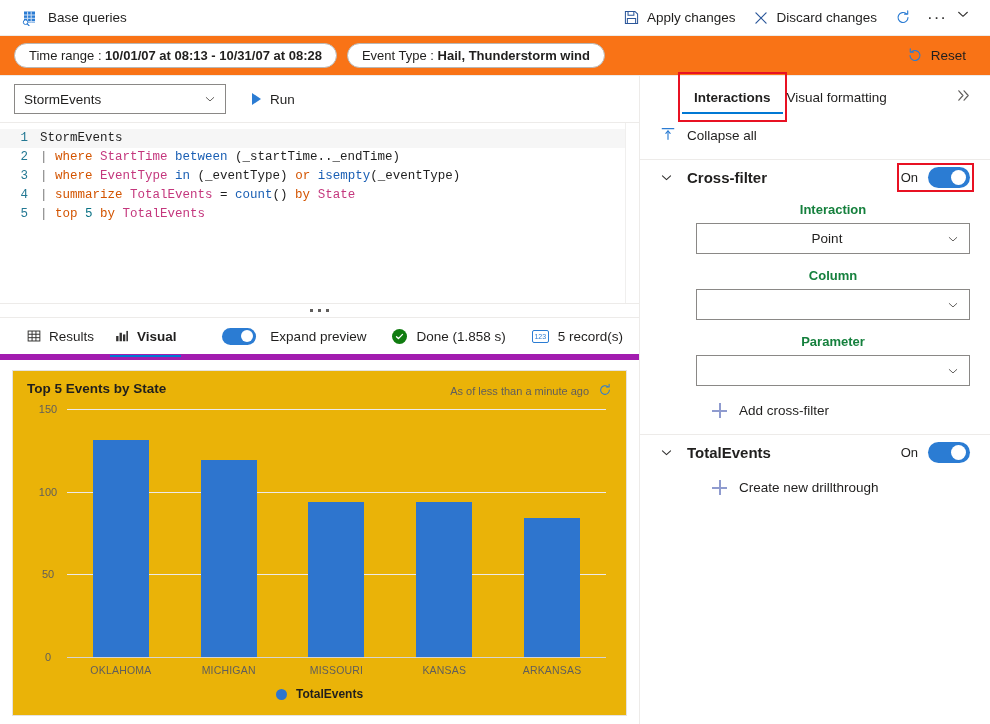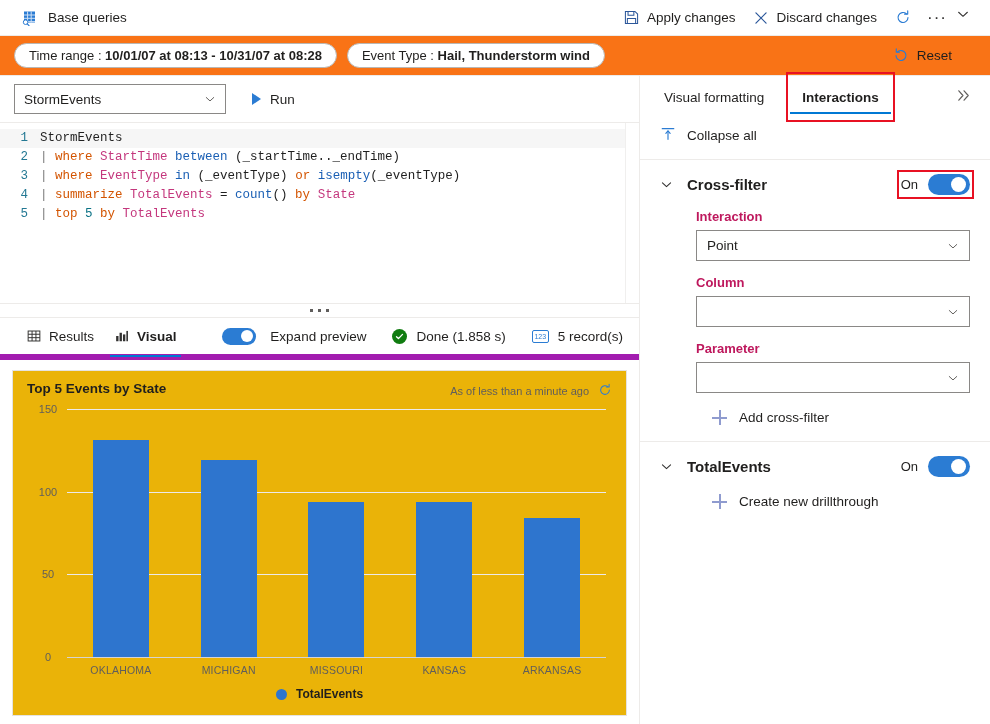--- a/index.html
+++ b/index.html
@@ -34,21 +34,21 @@
     height:40px; min-height:40px; display:flex; align-items:center;
     gap:10px; padding:0 14px 0 14px; border-bottom:1px solid #edebe9; background:#f97316;
   }
   .pill {
     border:1px solid #b9b7b4; border-radius:16px; padding:4px 14px;
     font-size:13px; color:#201f1e; background:#fff; cursor:pointer; white-space:nowrap;
   }
   .pill b { font-weight:700; }
   .reset-btn {
     display:flex; align-items:center; gap:8px; font-size:13.5px;
-    color:#201f1e; cursor:pointer; padding:4px 8px; margin-right:16px;
+    color:#201f1e; cursor:pointer; padding:4px 8px; margin-right:2px;
   }
 
   
   .body { flex:1 1 auto; display:flex; min-height:0; }
   .left { width:640px; min-width:640px; display:flex; flex-direction:column;
           border-right:1px solid #edebe9; min-height:0; }
   .right { flex:1 1 auto; display:flex; flex-direction:column; min-height:0; background:#fff; }
 
   
   .qtoolbar { height:46px; min-height:46px; display:flex; align-items:center; gap:18px; padding:0 14px; }
@@ -130,31 +130,31 @@
   .ptab { font-size:13.5px; padding:0 4px; height:42px; display:flex; align-items:center;
           cursor:pointer; position:relative; }
   .ptab.active { font-weight:700; }
   .ptab.active::after { content:""; position:absolute; left:0; right:0; bottom:4px; height:2.5px; background:#0078d4; }
   .ptab.boxed { margin-left:22px; padding:0 12px; }
   .redbox { outline:2.5px solid #e81123; outline-offset:2px; }
   .expand-ic { margin-left:auto; color:#605e5c; cursor:pointer; font-size:15px; }
   .collapse-row { display:flex; align-items:center; gap:11px; padding:8px 20px 14px 20px;
                   font-size:13.5px; cursor:pointer; }
   .panel-body { flex:1 1 auto; overflow:hidden; }
-  .sect { border-top:1px solid #edebe9; padding:14px 20px 16px 20px; }
+  .sect { border-top:1px solid #edebe9; padding:7px 20px 16px 20px;text-align:center; }
   .sect.first { border-top:1px solid #edebe9; }
   .sect-head { display:flex; align-items:center; gap:14px; }
   .sect-chev { width:13px; height:13px; color:#323130; flex:none; }
   .sect-title { font-size:15px; font-weight:700; color:#201f1e; }
   .sect-toggle { margin-left:auto; display:flex; align-items:center; gap:10px; }
   .on-lbl { font-size:13px; color:#201f1e; }
   .toggle { width:42px; height:21px; border-radius:11px; background:#2b7cd3; position:relative; cursor:pointer; }
   .toggle .knob { position:absolute; top:3px; right:4px; width:15px; height:15px; border-radius:50%; background:#fff; }
   .field { margin-top:14px; padding-left:36px; }
-  .field-lbl { font-size:13px; font-weight:700; color:#be185d; margin-bottom:6px; }
+  .field-lbl { font-size:13px; font-weight:700; color:#15803d; margin-bottom:6px; }
   .field-input { height:31px; border:1px solid #8a8886; background:#fff; display:flex;
                  align-items:center; padding:0 10px; font-size:13.5px; cursor:pointer; }
   .field-input .fv { flex:1 1 auto; }
   .addlink { display:flex; align-items:center; gap:12px; margin-top:17px; padding-left:52px;
              font-size:13.5px; color:#201f1e; cursor:pointer; }
   .plus { width:15px; height:15px; position:relative; flex:none; }
   .plus::before, .plus::after { content:""; position:absolute; background:#8f9bcf; }
   .plus::before { left:0; right:0; top:7px; height:1.6px; }
   .plus::after { top:0; bottom:0; left:7px; width:1.6px; }
 </style>
@@ -384,25 +384,25 @@
           <div class="legend">
             <span class="dot"></span>
             <span class="lt">TotalEvents</span>
           </div>
         </div>
       </div>
     </div>
 
     <div class="right">
       <div class="ptabs">
+        <div class="ptab active boxed redbox">
+          <span>Interactions</span>
+        </div>
         <div class="ptab">
           <span>Visual formatting</span>
-        </div>
-        <div class="ptab active boxed redbox">
-          <span>Interactions</span>
         </div>
         <span class="expand-ic">
           <svg width="17" height="15" viewBox="0 0 18 16" fill="none" stroke="#605e5c" stroke-width="1.3">
             <path d="M4 3l4.4 5L4 13M9.6 3L14 8l-4.4 5" stroke-linecap="round" stroke-linejoin="round"></path>
           </svg>
         </span>
       </div>
 
       <div class="collapse-row">
         <span>

